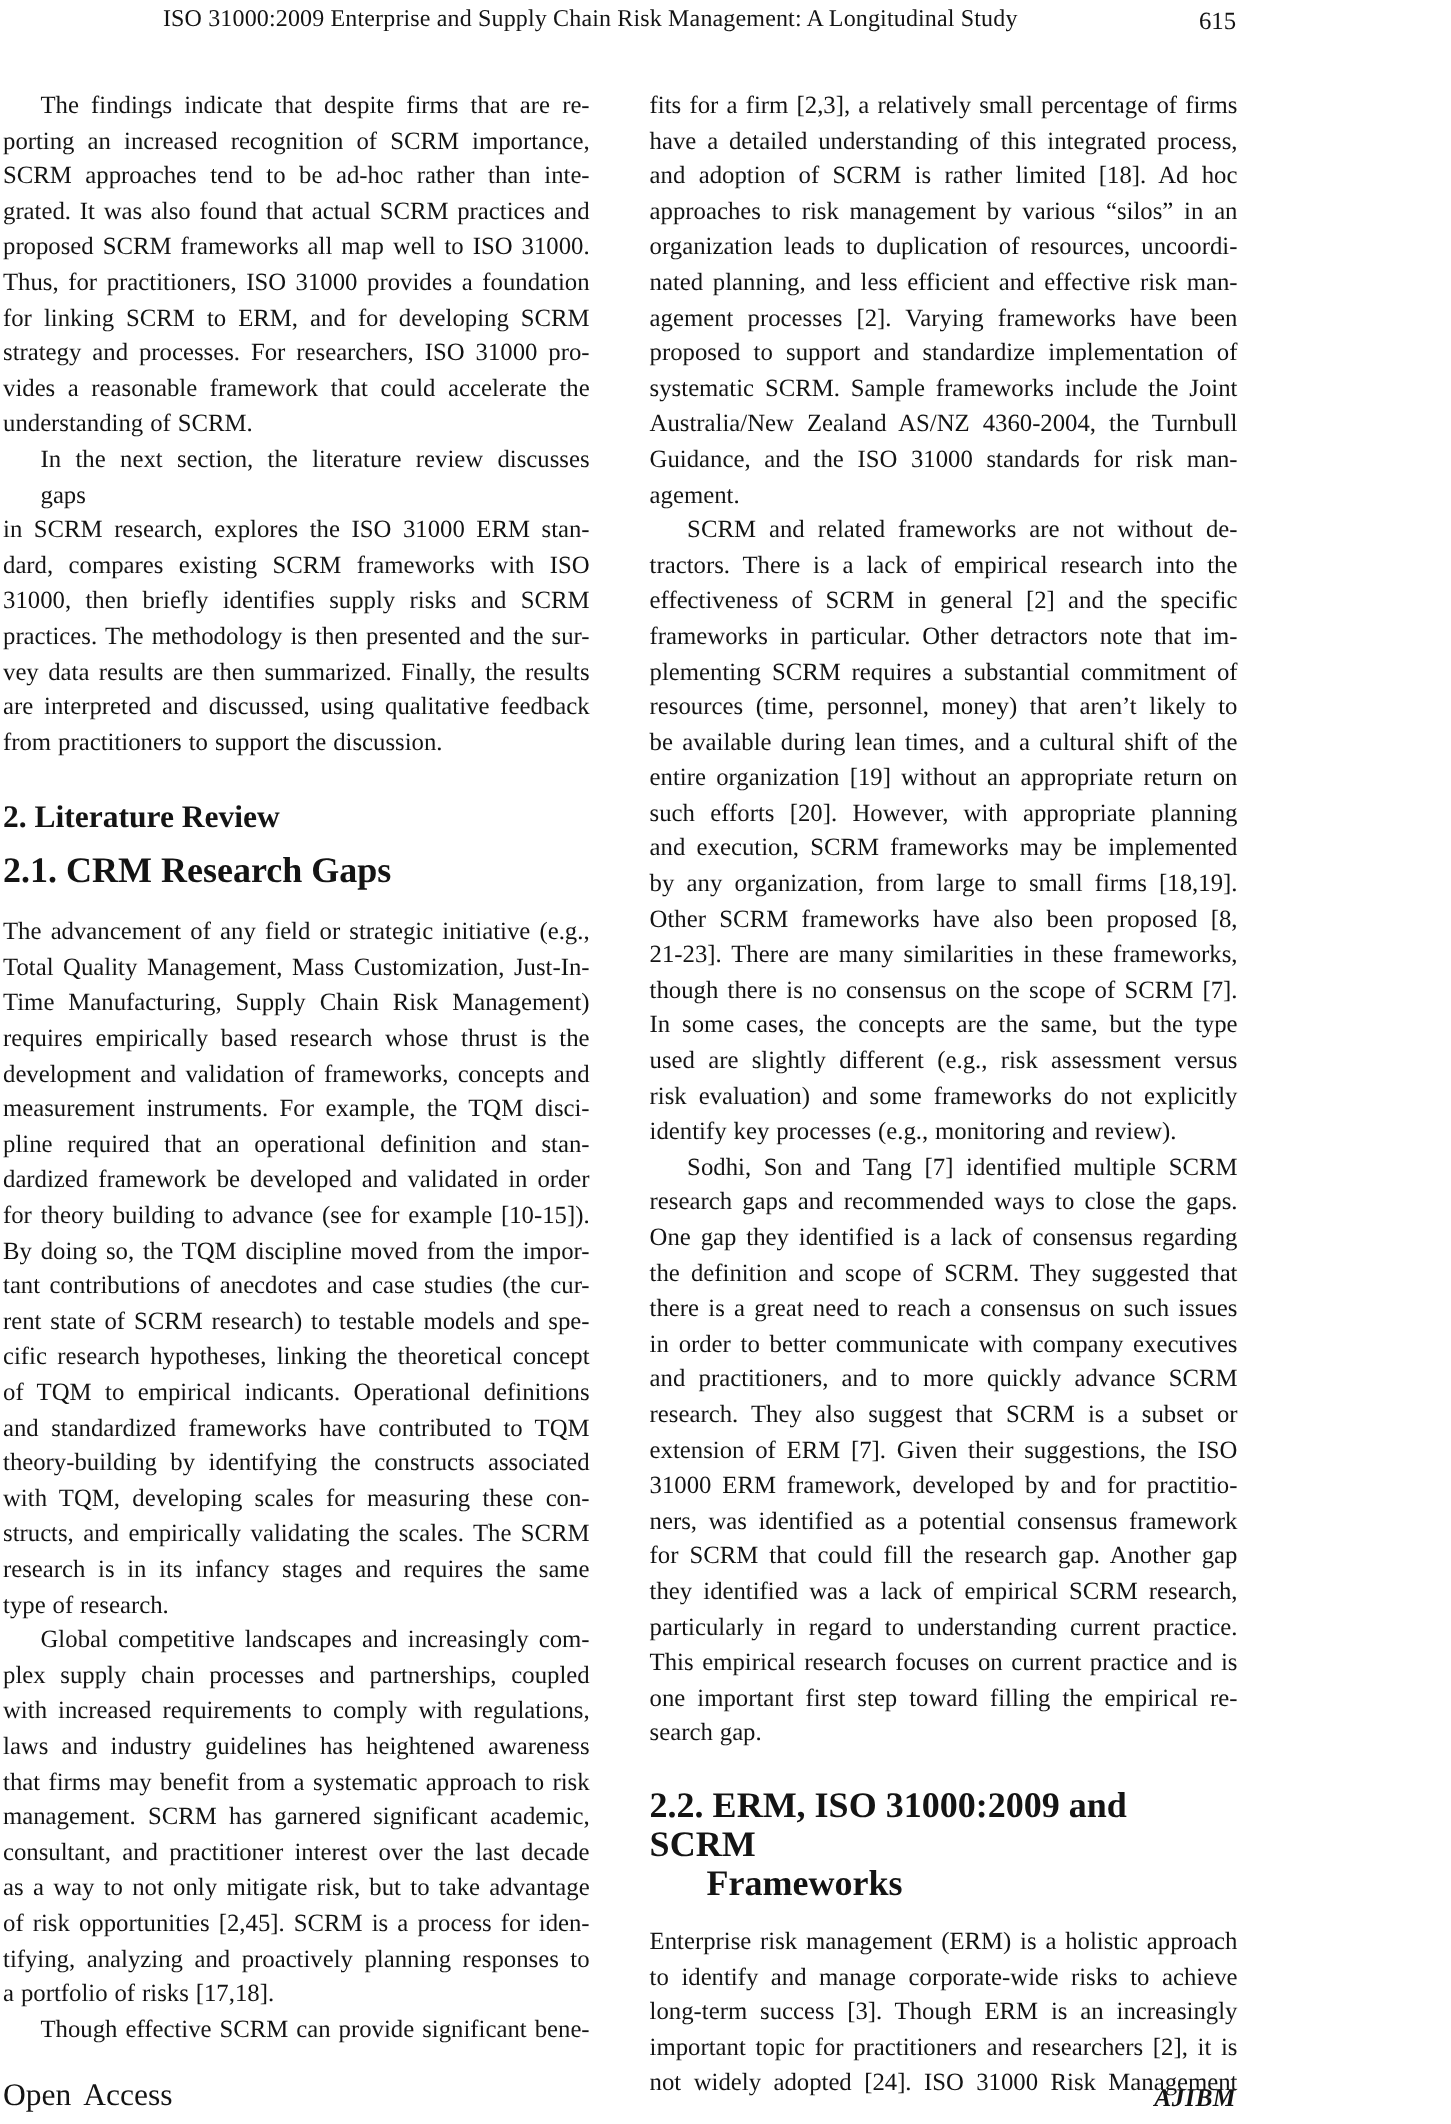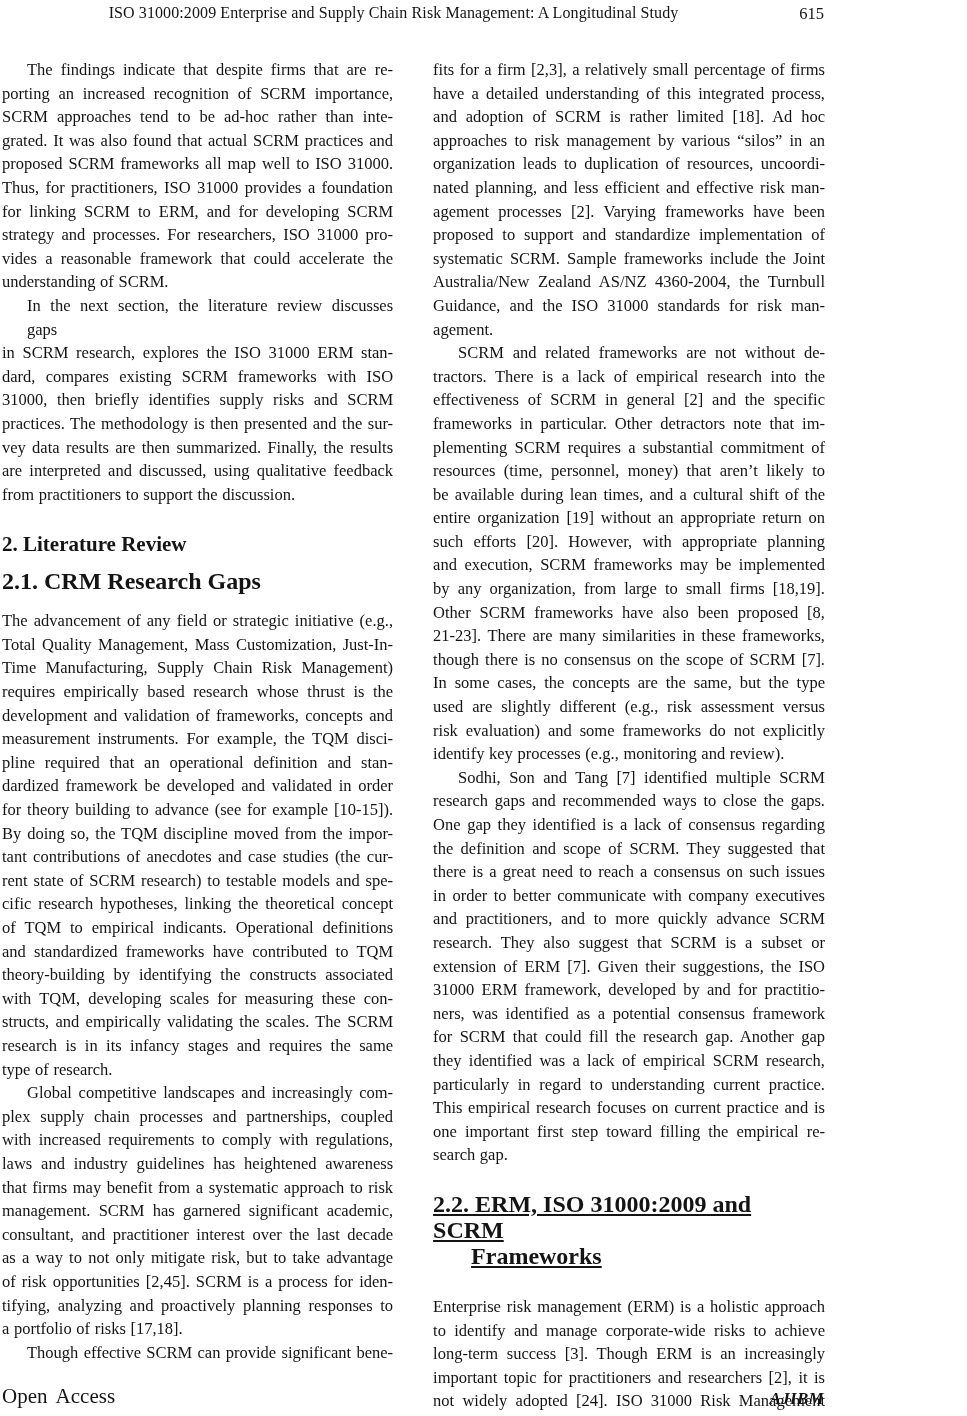--- a/index.html
+++ b/index.html
@@ -52,21 +52,21 @@
     font-size: 21px;
     line-height: 28px;
     margin: 24px 0 10px 0;
   }
   .h2 {
     font-weight: bold;
     font-size: 24px;
     line-height: 26px;
     margin: 0 0 15px 0;
   }
-  .h2.stand-alone { margin-top: 24px; margin-bottom: 26px; text-decoration: underline; }
+  .h2.stand-alone { margin-top: 24px; margin-bottom: 13px; }
   .h2 .hline { display: block; }
   .h2 .hline.hang { padding-left: 38px; }
 
   .running-footer {
     position: absolute; left: 2px; right: 2px; bottom: 7px; height: 22px;
   }
   .footer-left {
     position: absolute; left: 0; bottom: 0;
     font-size: 21px; word-spacing: 4px;
   }

